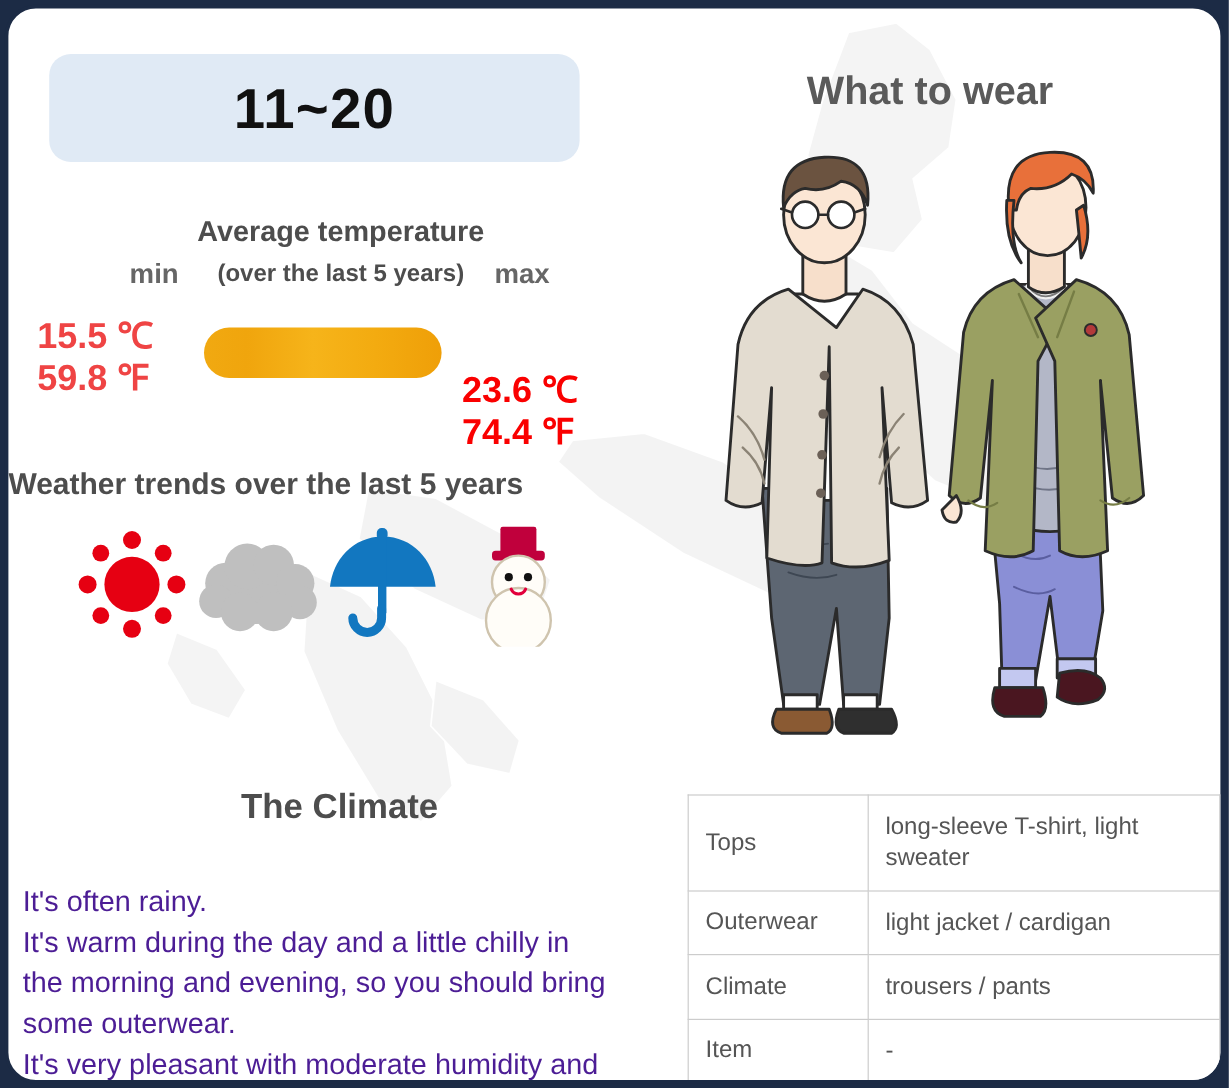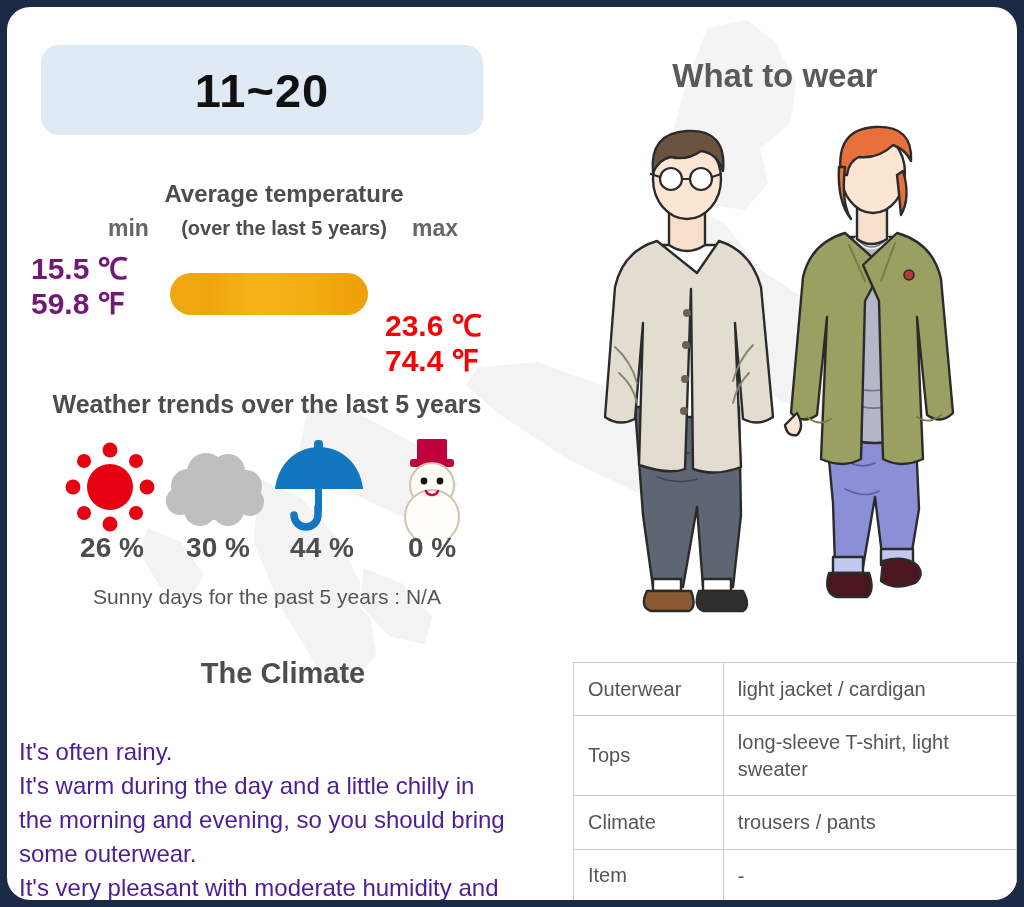--- a/index.html
+++ b/index.html
@@ -45,32 +45,32 @@
   }
   .avg-sub { font-size:20px; font-weight:bold; color:#4d4d4d; }
 
   .minmax-label {
     position:absolute; font-size:23px; font-weight:bold; color:#666;
   }
   .lbl-min { left:53px; top:208px;margin-left:48px; }
   .lbl-max { left:405px; top:208px; }
 
   .temp-block { position:absolute; font-size:30px; font-weight:bold; line-height:1.18; }
-  .temp-min { left:24px; top:244px; color:#701a75; width:130px; text-align:left; }
+  .temp-min { left:24px; top:256px; color:#ef4444; width:130px; text-align:left; }
   .temp-max { left:378px; top:253px; color:#fa0000; width:135px; text-align:left;margin-top:48px; }
 
   .temp-bar {
     position:absolute; left:163px; top:266px;
     width:198px; height:42px; border-radius:21px;
     background:linear-gradient(90deg,#f1a911 0%,#f0a50d 18%,#f6b41a 46%,#f3ab10 72%,#ef9f08 100%);
   }
 
   .trends-title {
     position:absolute; left:0; top:383px; width:520px;
-    text-align:center; font-size:25px; font-weight:bold; color:#4d4d4d;
+    font-size:25px; font-weight:bold; color:#4d4d4d;
   }
 
   .icons-row {
     position:absolute; left:40px; top:422px; width:450px; height:120px;
   }
   .icon-cell {
     position:absolute; width:110px; height:115px;
     display:flex; align-items:center; justify-content:center;
   }
   .ic0 { left:8px; }
@@ -217,28 +217,21 @@
           <circle cx="42" cy="50" r="22" fill="#fffdf8" stroke="#cfc4ae" stroke-width="2"></circle>
           <circle cx="42" cy="82" r="27" fill="#fffdf8" stroke="#cfc4ae" stroke-width="2"></circle>
           <circle cx="34" cy="46" r="3.4" fill="#111"></circle>
           <circle cx="50" cy="46" r="3.4" fill="#111"></circle>
           <path d="M36 56 a6.5 6.5 0 0 0 12 0" fill="none" stroke="#e2003c" stroke-width="2.6" stroke-linecap="round"></path>
         </svg>
       </div>
 
     </div>
 
-    <div class="pct-row">
-      <div class="pct p0">26 %</div>
-      <div class="pct p1">30 %</div>
-      <div class="pct p2">44 %</div>
-      <div class="pct p3">0 %</div>
-    </div>
-
-    <div class="sunny-note">Sunny days for the past 5 years : N/A</div>
+
 
     <div class="climate-title">The Climate</div>
     <div class="climate-body">It's often rainy.
 It's warm during the day and a little chilly in the morning and evening, so you should bring some outerwear.
 It's very pleasant with moderate humidity and gentle breeze.</div>
   </div>
 
   <div class="right">
 
     <div class="wear-title">What to wear</div>
@@ -315,26 +308,26 @@
           <path d="M284 58 q-6 -46 34 -48 q38 -2 36 34 q-6 -12 -18 -16 q-14 14 -34 12 q-10 4 -12 18z" fill="#e8703a"></path>
           <path d="M288 50 q-4 36 6 52 q-14 -18 -12 -52z M346 54 q8 26 -2 44 q-2 -22 -4 -40z" fill="#e8703a"></path>
         </g>
 
       </g>
     </svg>
 
     <table class="wear-table">
       <tbody>
         <tr>
+          <td class="k">Tops</td>
+          <td class="v">long-sleeve T-shirt, light sweater</td>
+        </tr>
+        <tr>
           <td class="k">Outerwear</td>
           <td class="v">light jacket / cardigan</td>
-        </tr>
-        <tr>
-          <td class="k">Tops</td>
-          <td class="v">long-sleeve T-shirt, light sweater</td>
         </tr>
         <tr>
           <td class="k">Climate</td>
           <td class="v">trousers / pants</td>
         </tr>
         <tr>
           <td class="k">Item</td>
           <td class="v">-</td>
         </tr>
       </tbody>

